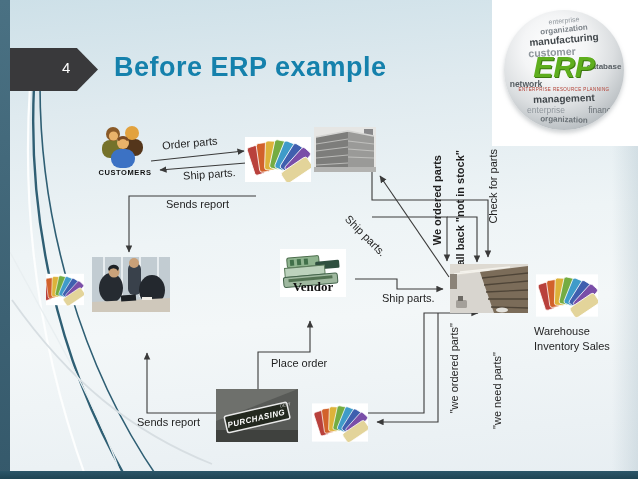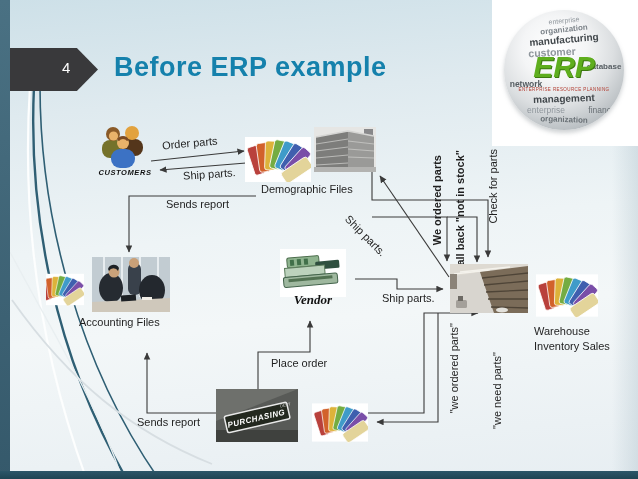--- a/index.html
+++ b/index.html
@@ -27,21 +27,21 @@
     background:radial-gradient(circle at 42% 32%,#ffffff 0%,#f4f5f6 30%,#dcdfe1 55%,#b2b8bc 82%,#8e969b 100%);
     box-shadow:0 3px 4px rgba(120,130,135,.35); overflow:hidden;}
   .cw{position:absolute;width:100%;text-align:center;white-space:nowrap;color:#8f969c;}
   #erp-word{font-size:30px;font-weight:bold;font-style:italic;color:#5fae1e;text-shadow:1px 1px 0 #3d7a10;}
   #erp-tagline{font-size:4.5px;color:#b23a2e;letter-spacing:.4px;}
   
   .lbl{position:absolute;font-size:11px;color:#1f1f1f;white-space:nowrap;line-height:15px;}
   .vtext{position:absolute;font-size:11px;color:#1f1f1f;white-space:nowrap;
          writing-mode:vertical-rl;transform:rotate(180deg);}
   .vbold{font-weight:bold;}
-  .center{text-align:center;font-style:italic;}
+  .center{text-align:center;}
   #customers-label{font-size:7.5px;font-weight:bold;letter-spacing:.6px;color:#111;}
   #vendor-label{font-family:"Liberation Serif",serif;font-weight:bold;font-size:13px;color:#111;}
   svg{display:block;}
 </style>
 </head>
 <body>
 
 <div id="slide">
 
   <svg class="abs" width="638" height="479" viewBox="0 0 638 479" style="left:0;top:0">
@@ -165,21 +165,20 @@
       <line x1="2" y1="31" x2="34" y2="28"></line>
         <line x1="2" y1="38" x2="34" y2="36"></line>
       <line x1="34" y1="14" x2="60" y2="17"></line>
         <line x1="34" y1="22" x2="60" y2="24"></line>
       <line x1="34" y1="30" x2="60" y2="31"></line>
     </g>
     <polyline points="2,10 34,4 60,9" fill="none" stroke="#d5d5d3" stroke-width="1.6"></polyline>
     <rect y="40" width="62" height="5" fill="#b3b3b1"></rect>
   </svg>
   <div class="lbl" style="left:261px;top:182px">
-    <div>Demographic Files</div>
   </div>
 
   <div class="lbl" style="left:352px;top:212px;transform:rotate(45deg);transform-origin:0 0">Ship parts.</div>
   <div class="vtext vbold" style="left:431px;top:155px">We ordered parts</div>
   <div class="vtext vbold" style="left:454px;top:150px">Call back "not in stock"</div>
   <div class="vtext" style="left:487px;top:149px">Check for parts</div>
 
   <svg class="abs" style="left:46px;top:265px" width="46" height="49" viewBox="0 0 46 45">
       <use href="#folders-sym" transform="translate(-8,0)"></use>
     </svg>
@@ -195,37 +194,36 @@
     <circle cx="42" cy="6" r="5" fill="#c9a078"></circle>
     <ellipse cx="19" cy="31" rx="12" ry="15" fill="#262b31"></ellipse>
     <circle cx="22" cy="15" r="5.5" fill="#caa27a"></circle>
     <path d="M16,12 a6 6 0 0 1 11,-1 l-1,3 a5 5 0 0 0 -9,0 Z" fill="#1d2125"></path>
     <ellipse cx="60" cy="33" rx="13" ry="15" fill="#23282e"></ellipse>
     <polygon points="0,45 78,41 78,55 0,55" fill="#cfc8bb"></polygon>
     <rect x="29" y="38" width="15" height="6" fill="#1d2125" transform="rotate(-4 36 41)"></rect>
     <rect x="50" y="40" width="10" height="3" fill="#f2efe8"></rect>
   </svg>
   <div class="lbl" style="left:79px;top:315px">
-    <div>Accounting Files</div>
   </div>
 
   <svg class="abs" style="left:280px;top:249px" width="66" height="48" viewBox="0 0 66 48">
     <rect width="66" height="48" fill="#ffffff"></rect>
     <g transform="rotate(-5 33 24)">
       <rect x="8" y="7" width="32" height="10" rx="2" fill="#8fb48f" stroke="#4d6e4d" stroke-width="1"></rect>
       <rect x="11" y="9" width="4" height="6" fill="#41704a"></rect>
         <rect x="18" y="9" width="4" height="6" fill="#41704a"></rect>
         <rect x="25" y="9" width="4" height="6" fill="#41704a"></rect>
       <rect x="36" y="13" width="24" height="8" rx="1.5" fill="#2f4f3f"></rect>
       <rect x="5" y="17" width="40" height="9" fill="#bcd2bc" stroke="#5d7d5d" stroke-width="1"></rect>
       <rect x="3" y="26" width="54" height="10" rx="2" fill="#9fb89f" stroke="#44644c" stroke-width="1"></rect>
       <rect x="8" y="28" width="44" height="3" fill="#527252"></rect>
     </g>
   </svg>
-  <div class="lbl center" id="vendor-label" style="left:280px;top:292px;width:66px">Vendor</div>
+  <div class="lbl center" id="vendor-label" style="left:280px;top:279px;width:66px">Vendor</div>
 
   <div class="lbl" style="left:382px;top:291px">Ship parts.</div>
   <div class="lbl" style="left:271px;top:356px">Place order</div>
 
   <svg class="abs" style="left:450px;top:264px" width="78" height="49" viewBox="0 0 78 49">
     <rect width="78" height="49" fill="#cdc9c2"></rect>
     <polygon points="0,0 78,0 78,6 0,13" fill="#dedad2"></polygon>
     <g stroke="#f4f2ec" stroke-width="1.4">
         <line x1="4" y1="10" x2="40" y2="6"></line>
         <line x1="10" y1="8" x2="60" y2="3"></line>

